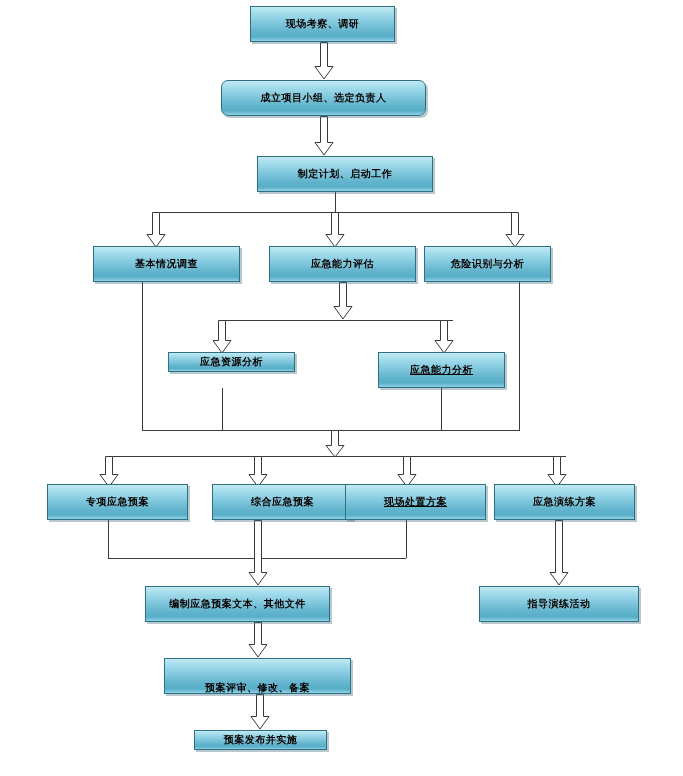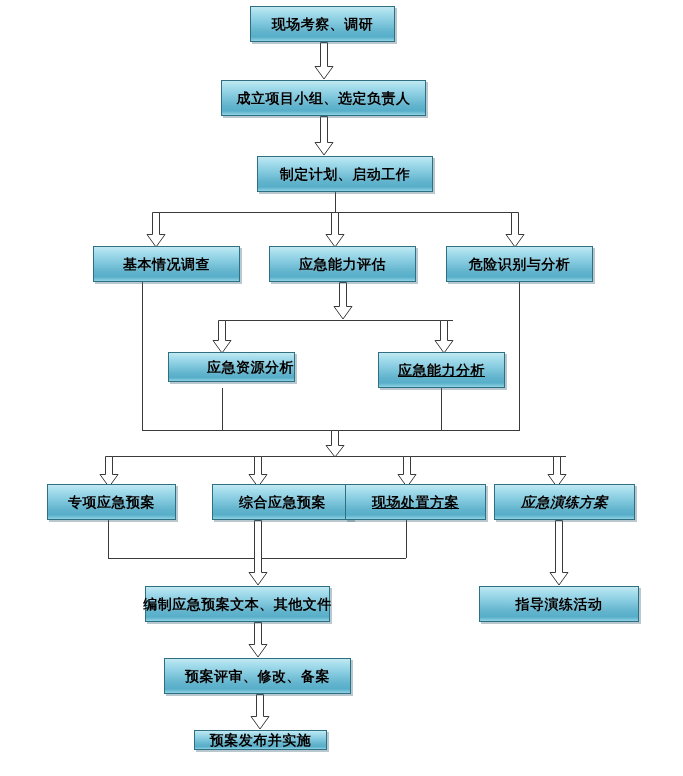--- a/index.html
+++ b/index.html
@@ -31,21 +31,21 @@
         #62b4cd 72%,
         #57aec9 88%,
         #8fd2e4 100%);
     box-shadow: 2px 2px 0 rgba(70,110,125,0.38);
     display: flex;
     align-items: center;
     justify-content: center;
     text-align: center;
     color: #000000;
     font-weight: bold;
-    font-size: 14px;
+    font-size: 10px;
     line-height: 1;
     letter-spacing: 0.5px;
     white-space: nowrap;
   }
   .node-label {
     display: block;
     text-shadow: 0 0 1px rgba(255,255,255,0.25);
   }
   
   .vline {
@@ -184,72 +184,72 @@
   <div class="barrow" style="left:250px; top:694px;">
     <svg width="20" height="36" viewBox="0 0 20 36">
         <path d="M6.5,0.5 L13.5,0.5 L13.5,22.5 L19,22.5 L10,35 L1,22.5 L6.5,22.5 Z"></path>
       </svg>
   </div>
 
   <div class="node" style="left:250px; top:6px; width:145px; height:36px;">
     <span class="node-label">现场考察、调研</span>
   </div>
 
-  <div class="node" style="left:221px; top:80px; width:205px; height:36px;">
+  <div class="node" style="left:221px; top:80px; width:205px; height:36px;border-radius:7px;">
     <span class="node-label">成立项目小组、选定负责人</span>
   </div>
 
   <div class="node" style="left:257px; top:156px; width:176px; height:36px;">
     <span class="node-label">制定计划、启动工作</span>
   </div>
 
   <div class="node" style="left:93px; top:246px; width:147px; height:36px;">
     <span class="node-label">基本情况调查</span>
   </div>
 
   <div class="node" style="left:269px; top:246px; width:147px; height:36px;">
     <span class="node-label">应急能力评估</span>
   </div>
 
-  <div class="node" style="left:446px; top:246px; width:147px; height:36px;">
+  <div class="node" style="left:424px; top:246px; width:127px; height:36px;">
     <span class="node-label">危险识别与分析</span>
   </div>
 
-  <div class="node" style="left:168px; top:352px; width:127px; height:30px;justify-content:flex-end;">
+  <div class="node" style="left:168px; top:352px; width:127px; height:20px;">
     <span class="node-label">应急资源分析</span>
   </div>
 
   <div class="node" style="left:378px; top:352px; width:127px; height:36px;text-decoration:underline;">
     <span class="node-label">应急能力分析</span>
   </div>
 
-  <div class="node" style="left:47px; top:484px; width:129px; height:36px;">
+  <div class="node" style="left:47px; top:484px; width:141px; height:36px;">
     <span class="node-label">专项应急预案</span>
   </div>
 
   <div class="node" style="left:212px; top:484px; width:141px; height:36px;">
     <span class="node-label">综合应急预案</span>
   </div>
 
   <div class="node" style="left:345px; top:484px; width:141px; height:36px;text-decoration:underline;">
     <span class="node-label">现场处置方案</span>
   </div>
 
-  <div class="node" style="left:494px; top:484px; width:141px; height:36px;font-style:italic;">
+  <div class="node" style="left:494px; top:484px; width:141px; height:36px;">
     <span class="node-label">应急演练方案</span>
   </div>
 
   <div class="node" style="left:145px; top:586px; width:185px; height:36px;">
     <span class="node-label">编制应急预案文本、其他文件</span>
   </div>
 
   <div class="node" style="left:479px; top:586px; width:160px; height:36px;">
     <span class="node-label">指导演练活动</span>
   </div>
 
-  <div class="node" style="left:164px; top:658px; width:187px; height:36px;">
+  <div class="node" style="left:164px; top:658px; width:187px; height:36px;align-items:flex-end;">
     <span class="node-label">预案评审、修改、备案</span>
   </div>
 
   <div class="node" style="left:194px; top:730px; width:133px; height:20px;">
     <span class="node-label">预案发布并实施</span>
   </div>
 </div>
 
 </body></html>

